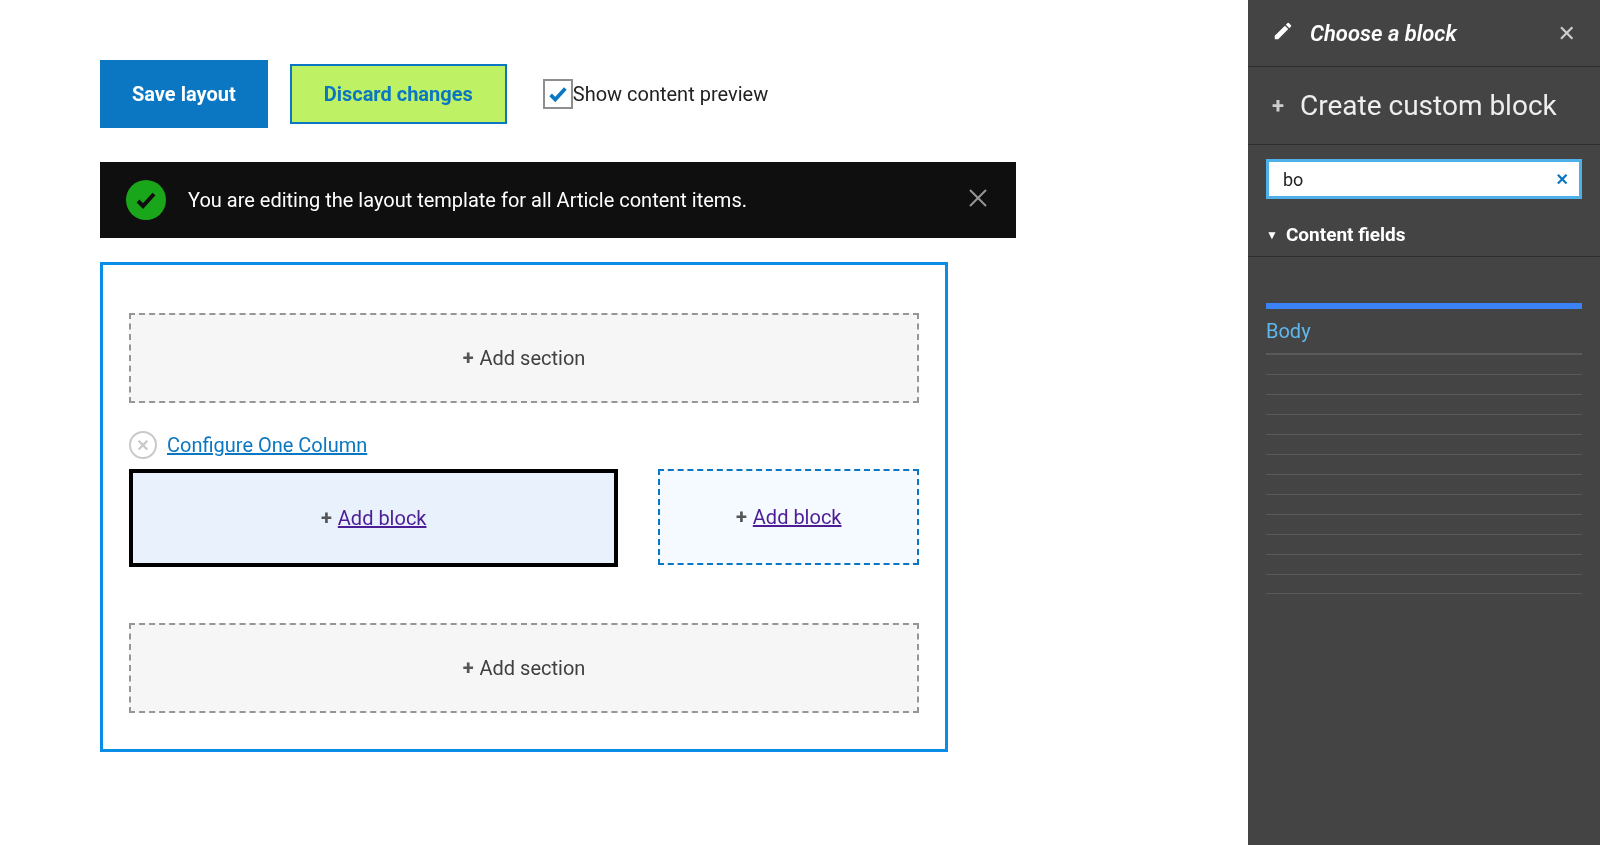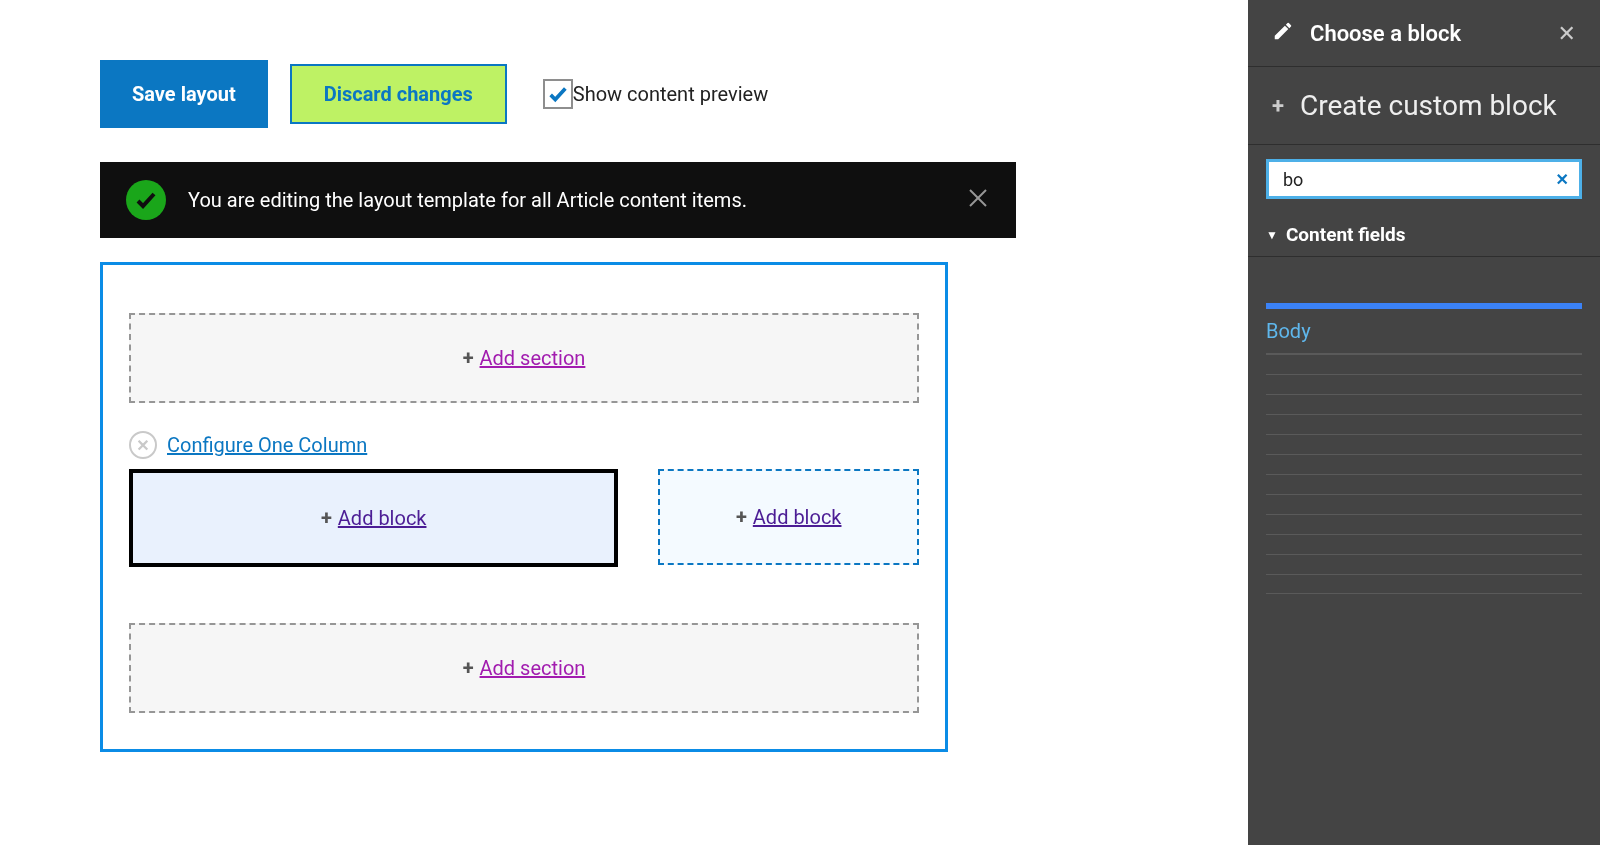--- a/index.html
+++ b/index.html
@@ -117,22 +117,21 @@
       justify-content: center;
       cursor: pointer;
       gap: 6px;
     }
     .plus {
       font-weight: bold;
       font-size: 20px;
       color: #555;
     }
     .add-section-label, .add-block-label-g {
-      text-decoration: underline;
-      color: #a21caf;
+      color: #404040;
       font-size: 20px;
     }
     .configure-row {
       display: flex;
       align-items: center;
       gap: 10px;
       margin-top: 28px;
       margin-bottom: 10px;
     }
     .remove-section {
@@ -200,20 +199,21 @@
     }
     .sidebar-header svg {
       width: 22px;
       height: 22px;
       margin-right: 16px;
     }
     .sidebar-title {
       font-size: 22px;
       font-weight: 600;
       flex: 1;
+      font-style: italic;
     }
     .sidebar-close {
       color: #ccc;
       cursor: pointer;
       font-size: 22px;
     }
     .create-block-row {
       display: flex;
       align-items: center;
       padding: 22px 24px;

